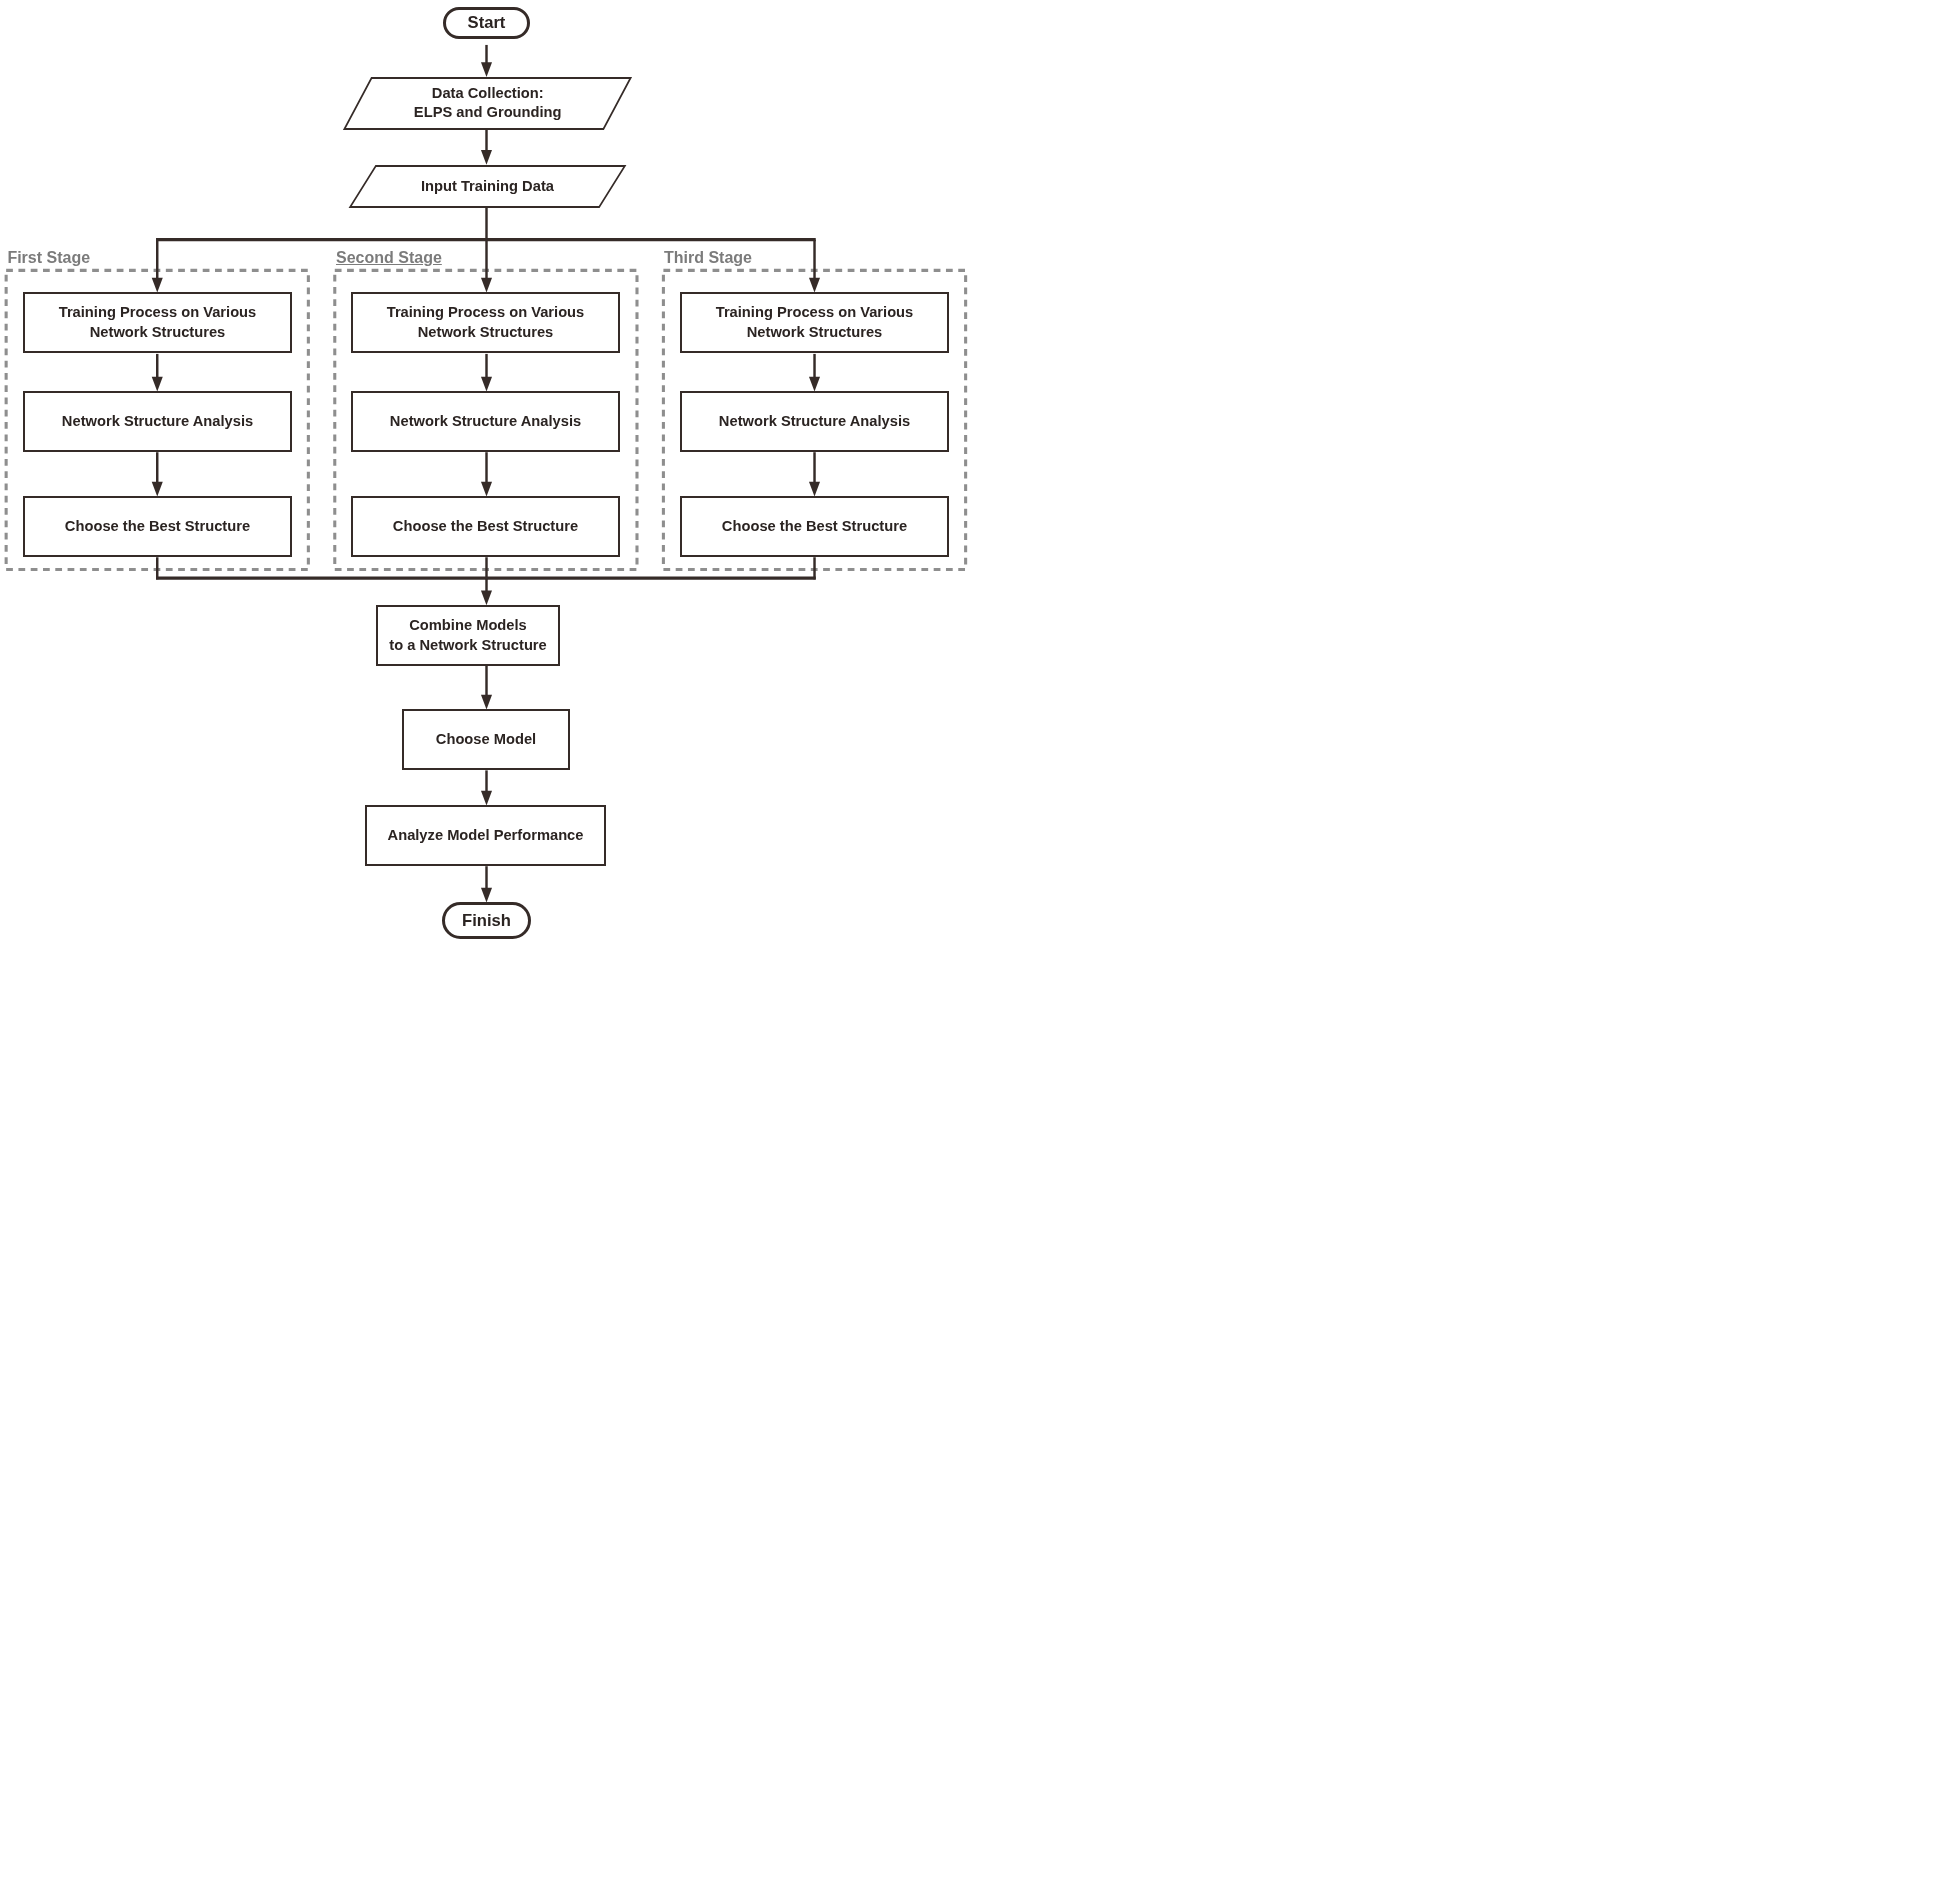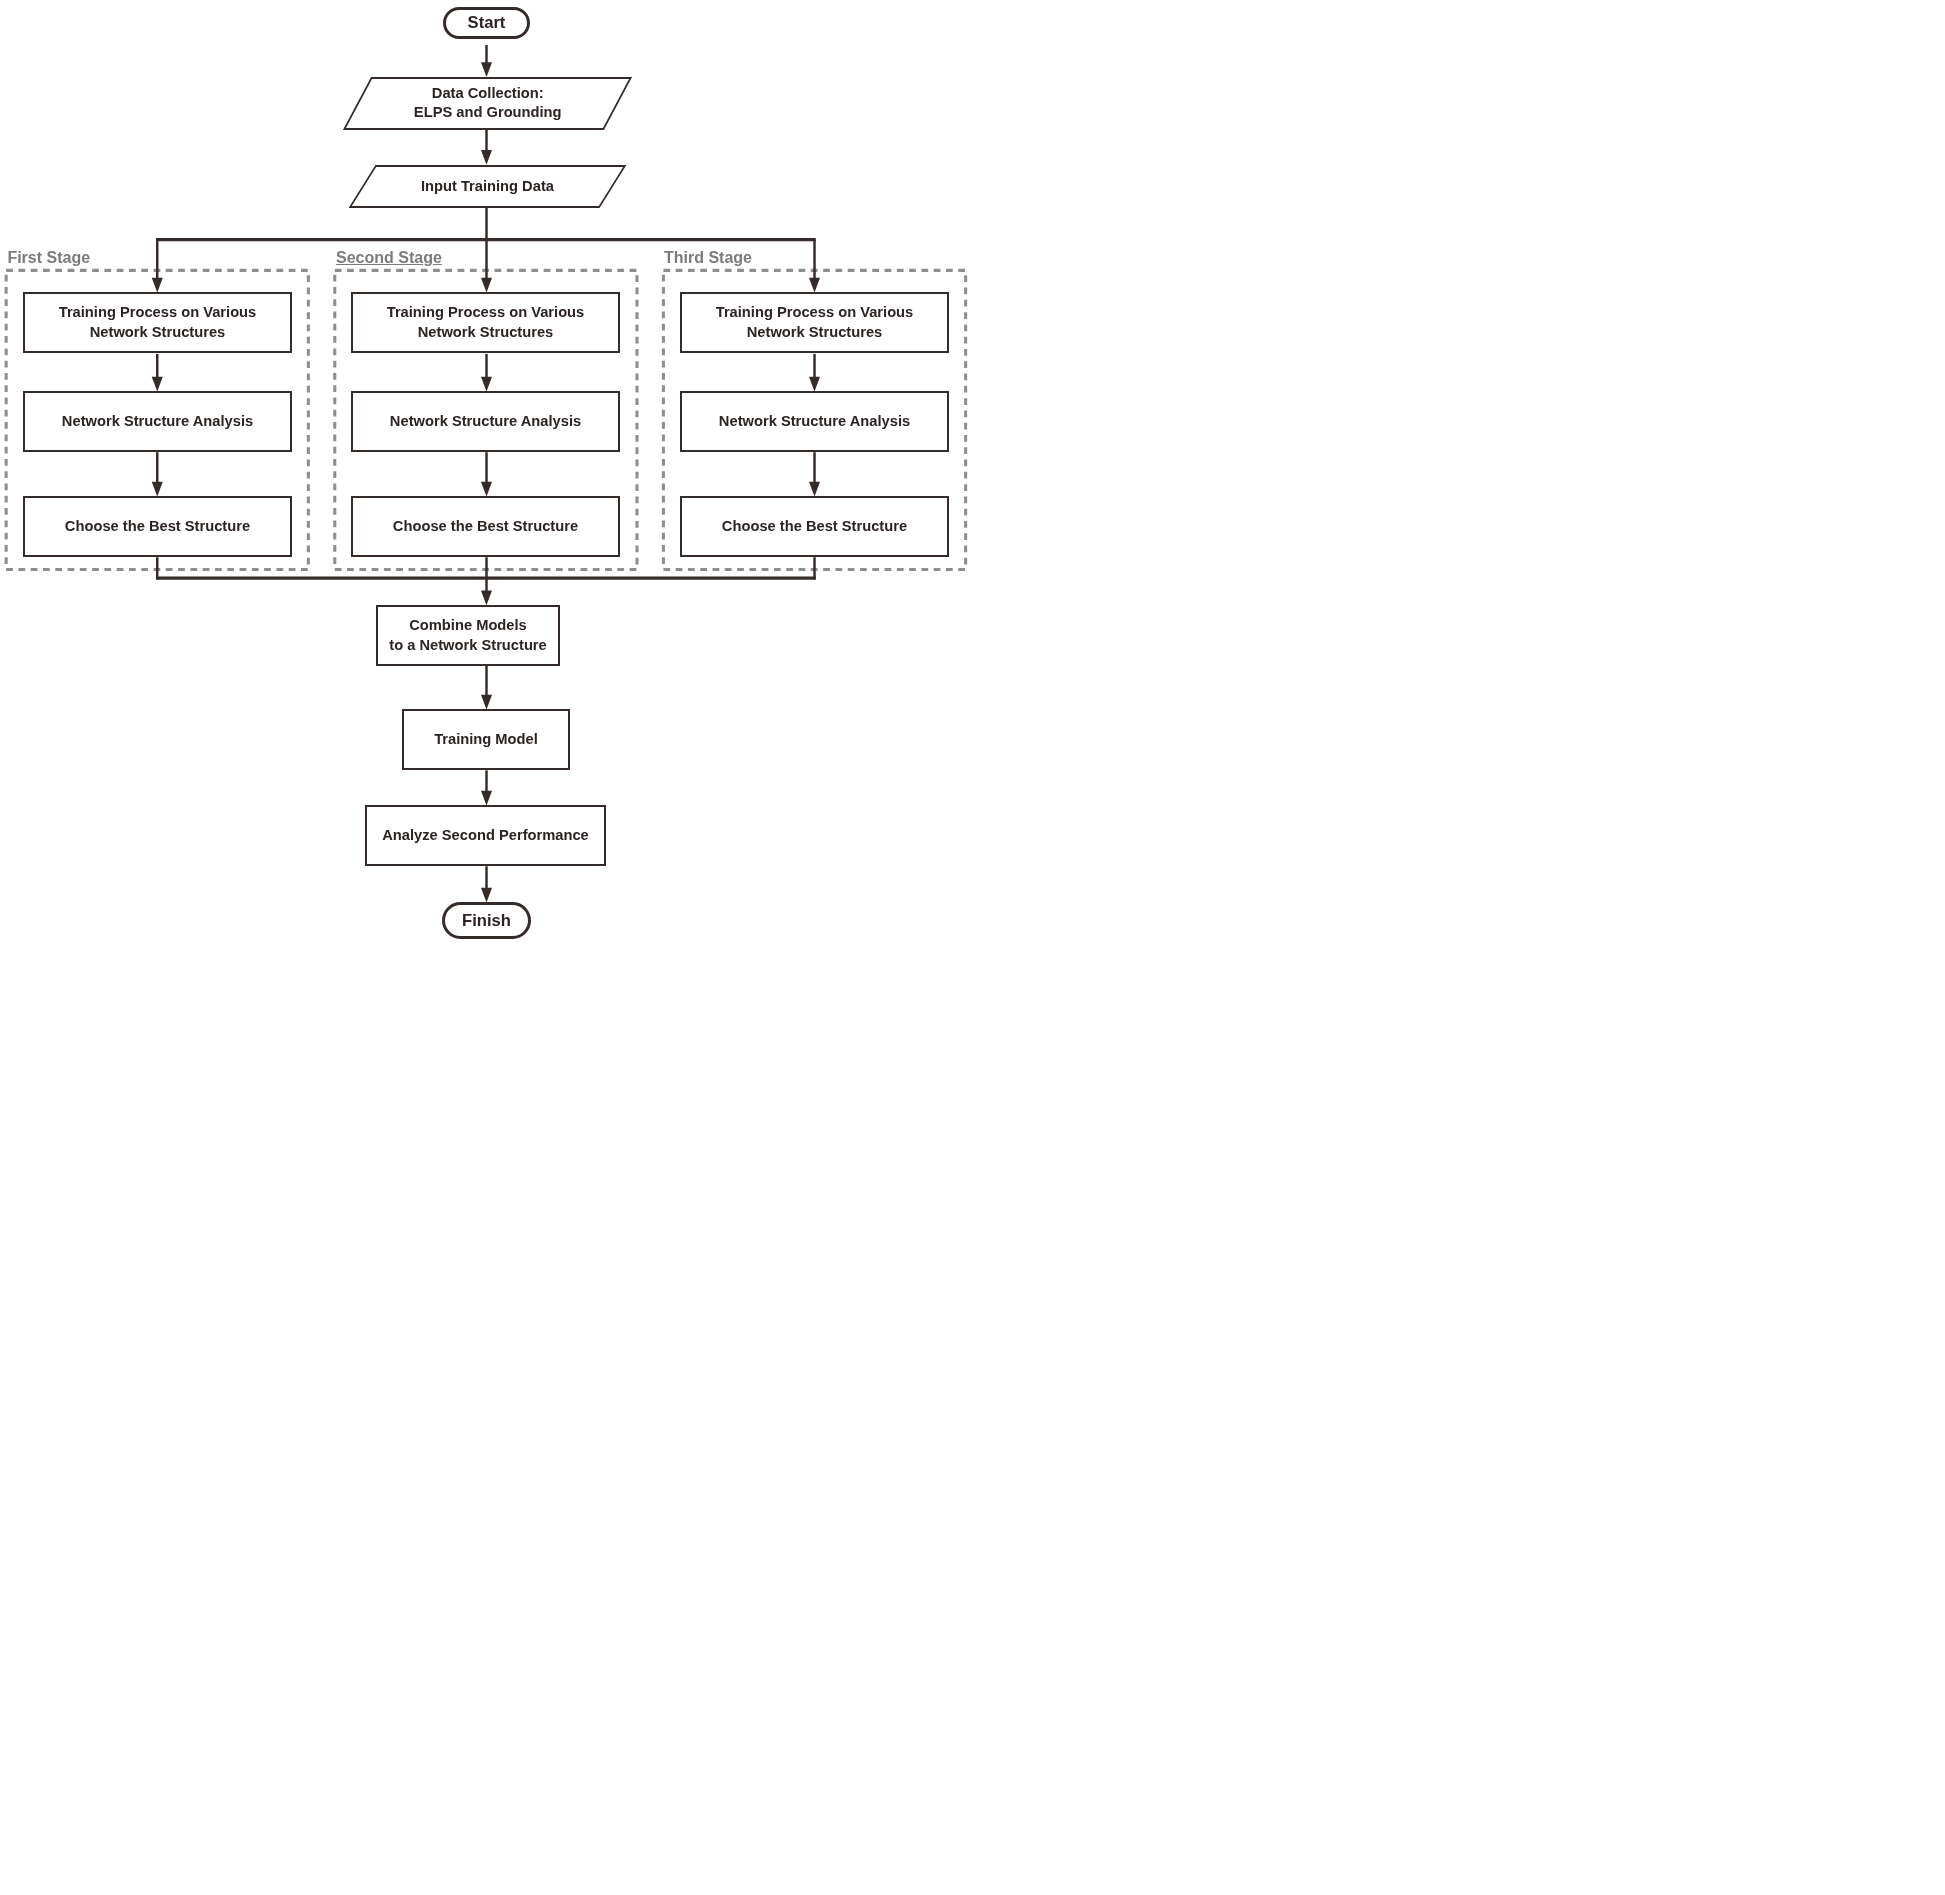--- a/index.html
+++ b/index.html
@@ -196,18 +196,18 @@
   <div class="node process" style="left:351px; top:391px; width:269px; height:61px;">Network Structure Analysis</div>
   <div class="node process" style="left:351px; top:496px; width:269px; height:61px;">Choose the Best Structure</div>
 
   <div class="node process" style="left:680px; top:292px; width:269px; height:61px;">Training Process on Various
 Network Structures</div>
   <div class="node process" style="left:680px; top:391px; width:269px; height:61px;">Network Structure Analysis</div>
   <div class="node process" style="left:680px; top:496px; width:269px; height:61px;">Choose the Best Structure</div>
 
   <div class="node process" style="left:376px; top:605px; width:184px; height:61px;">Combine Models
 to a Network Structure</div>
-  <div class="node process" style="left:402px; top:709px; width:168px; height:61px;">Training Model</div>
-  <div class="node process" style="left:365px; top:805px; width:241px; height:61px;">Analyze Second Performance</div>
+  <div class="node process" style="left:402px; top:709px; width:168px; height:61px;">Choose Model</div>
+  <div class="node process" style="left:365px; top:805px; width:241px; height:61px;">Analyze Model Performance</div>
   <div class="node terminator" style="left:442px; top:902px; width:89px; height:37px;">Finish</div>
 
 </div>
 
 
 </body></html>

